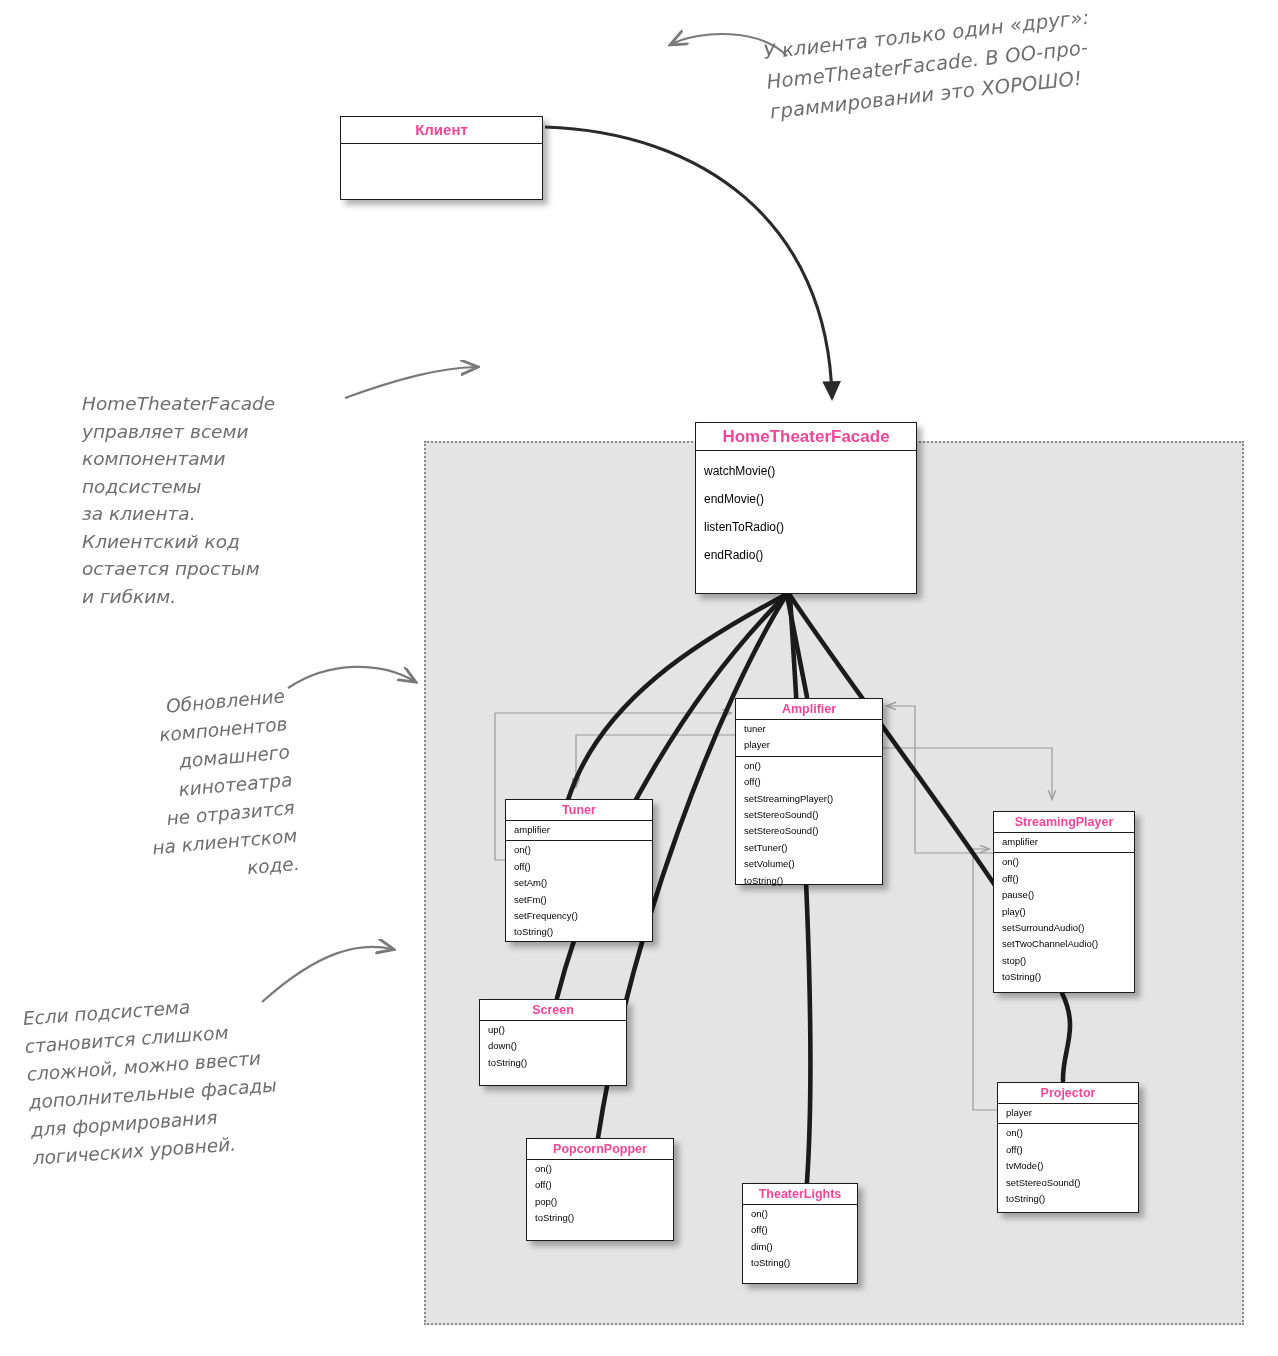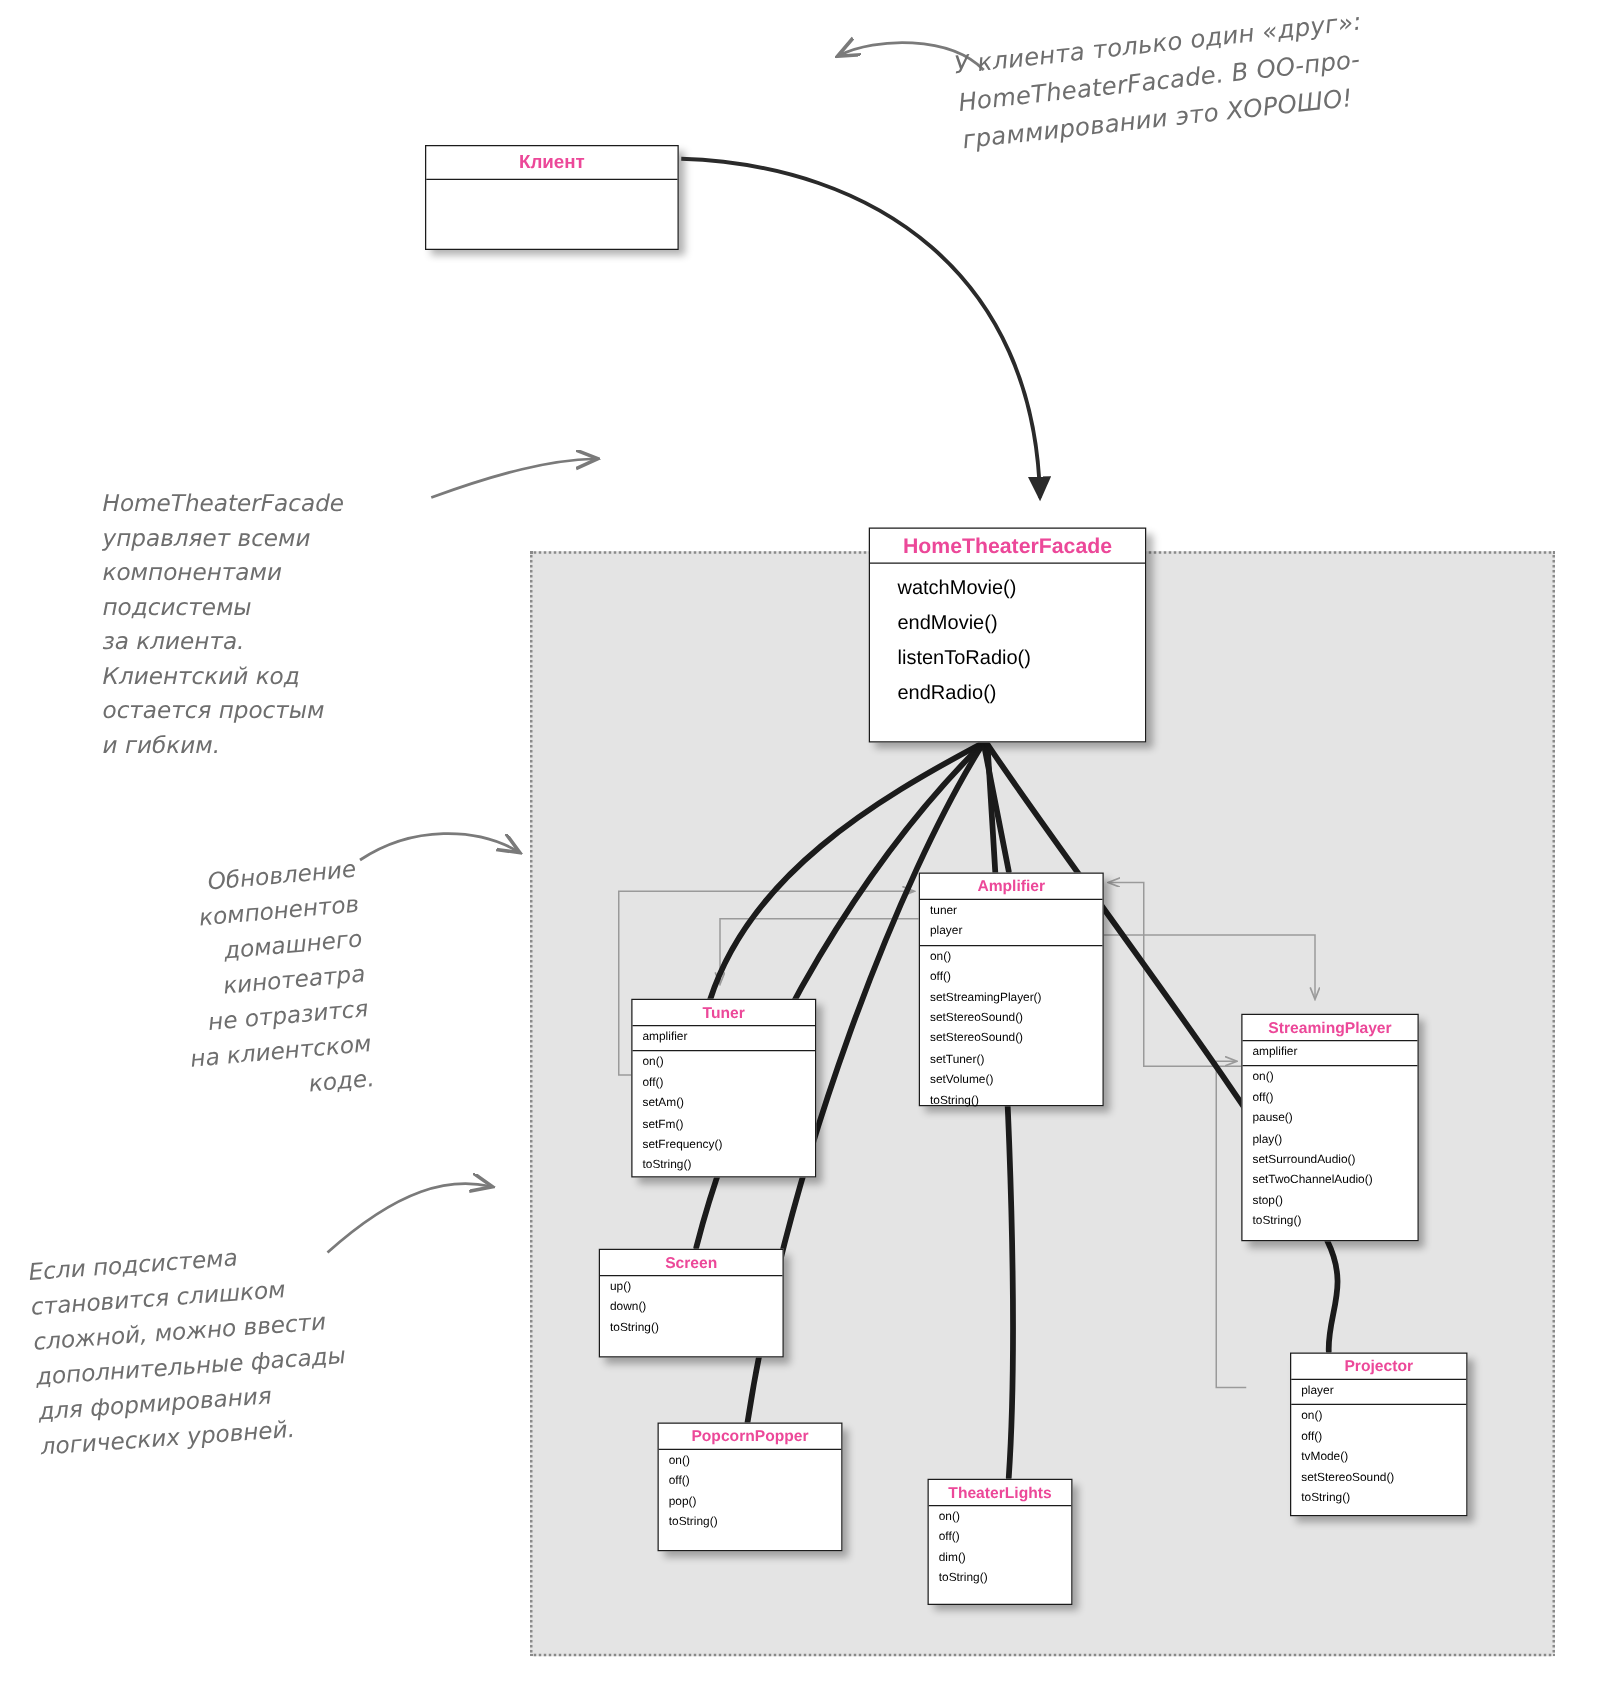--- a/index.html
+++ b/index.html
@@ -55,36 +55,36 @@
   .uml .row {
     color: #000;
     white-space: nowrap;
     overflow: hidden;
   }
 
   
   .facade { left: 695px; top: 422px; width: 222px; height: 172px; }
   .facade .title { font-size: 17px; line-height: 27px; height: 28px; }
   .facade .compartment { padding: 6px 0 8px 0; }
-  .facade .row { font-size: 16px; line-height: 28px; padding-left: 22px; }
+  .facade .row { font-size: 12px; line-height: 28px; padding-left: 8px; }
 
   
   .client { left: 340px; top: 116px; width: 203px; height: 84px; }
   .client .title { font-size: 15px; line-height: 26px; height: 27px; }
   .client .compartment { height: 55px; }
 
   
   .small .title { font-size: 12.5px; line-height: 20px; height: 21px; }
   .small .row { font-size: 9.5px; line-height: 16.4px; padding-left: 8px; }
   .small .compartment { padding: 1px 0 2px 0; }
 
   .amplifier       { left: 735px; top: 698px; width: 148px; height: 187px; }
   .tuner           { left: 505px; top: 799px; width: 148px; height: 143px; }
   .streamingplayer { left: 993px; top: 811px; width: 142px; height: 182px; }
-  .projector       { left: 997px; top: 1082px; width: 142px; height: 131px; margin-left: 35px; }
+  .projector       { left: 997px; top: 1082px; width: 142px; height: 131px; }
   .screen          { left: 479px; top: 999px; width: 148px; height: 87px; }
   .popcorn         { left: 526px; top: 1138px; width: 148px; height: 103px; }
   .theaterlights   { left: 742px; top: 1183px; width: 116px; height: 101px; }
 
   
   .note {
     position: absolute;
     color: #6e6e6e;
     font-family: "DejaVu Sans", sans-serif;
     font-style: italic;

